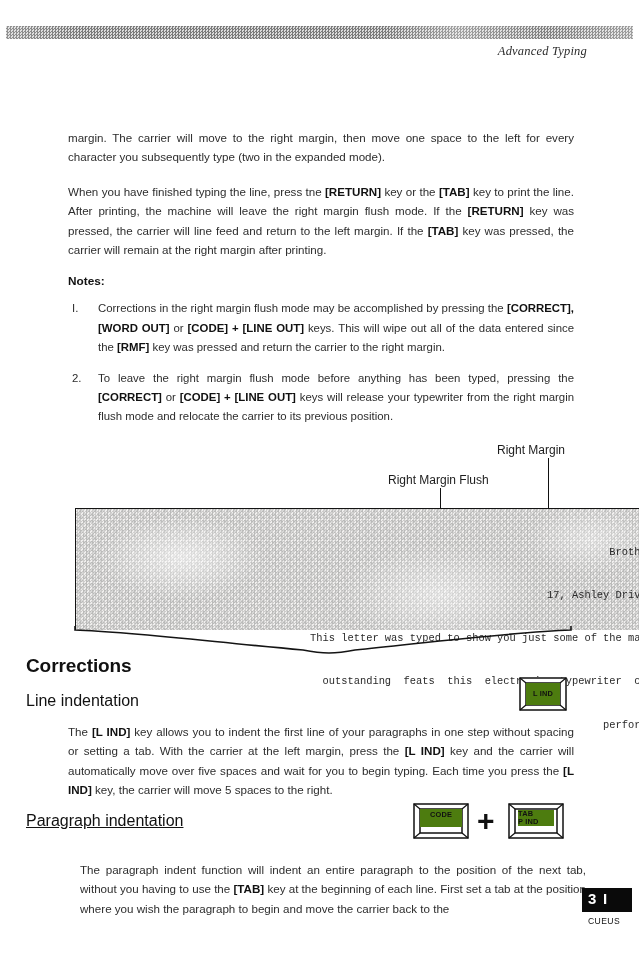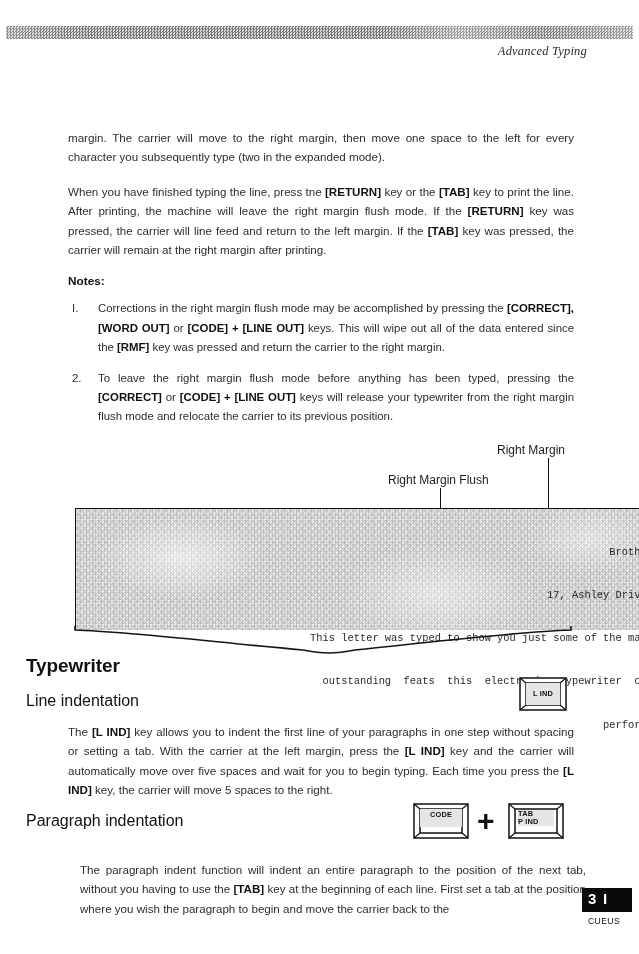--- a/index.html
+++ b/index.html
@@ -94,21 +94,21 @@
     color:#111; margin:0; letter-spacing:-.1px;
   }
   h3.sub {
     position:absolute; left:26px; font-size:16px; font-weight:400;
     color:#111; margin:0;
   }
 
   
   .keycap { position:absolute; }
   .keycap .inner {
-    position:absolute; border:1.4px solid #111; background:#e5e5e5;
+    position:absolute; border:1.4px solid #111; background:#4d7c0f;
     display:flex; flex-direction:column; align-items:center; justify-content:center;
     line-height:1.12;
   }
   .keycap .klabel { font-size:7.4px; font-weight:700; color:#111; letter-spacing:.2px; }
   .keycap svg { position:absolute; inset:0; }
   .plus { position:absolute; font-size:30px; font-weight:900; color:#111; line-height:1; }
 
   
   .pagenum-box {
     position:absolute; left:582px; top:888px; width:50px; height:24px;
@@ -171,42 +171,42 @@
       <span class="ctr">perform.</span>
     </div>
   </div>
 
   <div class="sample-tear">
     <svg width="500" height="32" viewBox="0 0 500 32" preserveAspectRatio="none">
       <path d="M2,0 L2,4 C60,6 140,16 230,24 C250,28 262,28 282,24 C360,16 440,6 498,4 L498,0" fill="none" stroke="#141414" stroke-width="1.6"></path>
     </svg>
   </div>
 
-  <h2 class="sec" style="top:655px;">Typewriter</h2>
+  <h2 class="sec" style="top:655px;">Corrections</h2>
   <h3 class="sub" style="top:692px;">Line indentation</h3>
 
   <div class="keycap" style="left:519px; top:677px; width:48px; height:34px;">
     <svg viewBox="0 0 48 34" width="48" height="34">
       <rect x="1" y="1" width="46" height="32" fill="#fff" stroke="#111" stroke-width="1.5"></rect>
       <rect x="7" y="6" width="34" height="22" fill="#fff" stroke="#111" stroke-width="1.5"></rect>
       <line x1="1" y1="1" x2="7" y2="6" stroke="#111" stroke-width="1.2"></line>
       <line x1="47" y1="1" x2="41" y2="6" stroke="#111" stroke-width="1.2"></line>
       <line x1="1" y1="33" x2="7" y2="28" stroke="#111" stroke-width="1.2"></line>
       <line x1="47" y1="33" x2="41" y2="28" stroke="#111" stroke-width="1.2"></line>
     </svg>
     <div class="inner" style="left:7px; top:6px; width:34px; height:22px; border:none;">
       <span class="klabel">L IND</span>
     </div>
   </div>
 
   <p class="body" style="position:absolute; left:68px; top:722px; width:506px; margin:0;">
     <span>The </span><span class="kb">[L IND]</span><span> key allows you to indent the first line of your paragraphs in one step without spacing or setting a tab. With the carrier at the left margin, press the </span><span class="kb">[L IND]</span><span> key and the carrier will automatically move over five spaces and wait for you to begin typing. Each time you press the </span><span class="kb">[L IND]</span><span> key, the carrier will move 5 spaces to the right.</span>
   </p>
 
-  <h3 class="sub" style="top:812px;">Paragraph indentation</h3>
+  <h3 class="sub" style="top:812px;text-decoration:underline;">Paragraph indentation</h3>
 
   <div class="keycap" style="left:413px; top:803px; width:56px; height:36px;">
     <svg viewBox="0 0 56 36" width="56" height="36">
       <rect x="1" y="1" width="54" height="34" fill="#fff" stroke="#111" stroke-width="1.5"></rect>
       <rect x="7" y="6" width="42" height="24" fill="#fff" stroke="#111" stroke-width="1.5"></rect>
       <line x1="1" y1="1" x2="7" y2="6" stroke="#111" stroke-width="1.2"></line>
       <line x1="55" y1="1" x2="49" y2="6" stroke="#111" stroke-width="1.2"></line>
       <line x1="1" y1="35" x2="7" y2="30" stroke="#111" stroke-width="1.2"></line>
       <line x1="55" y1="35" x2="49" y2="30" stroke="#111" stroke-width="1.2"></line>
     </svg>

